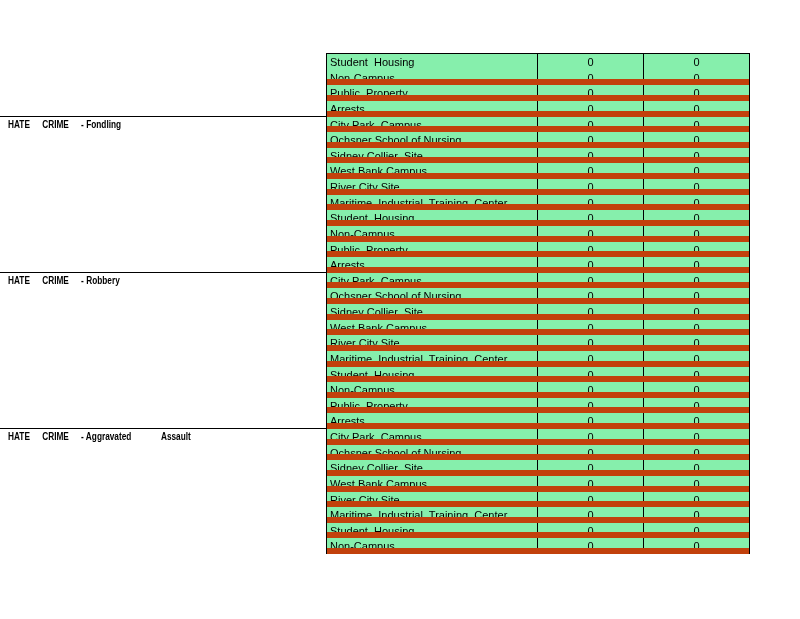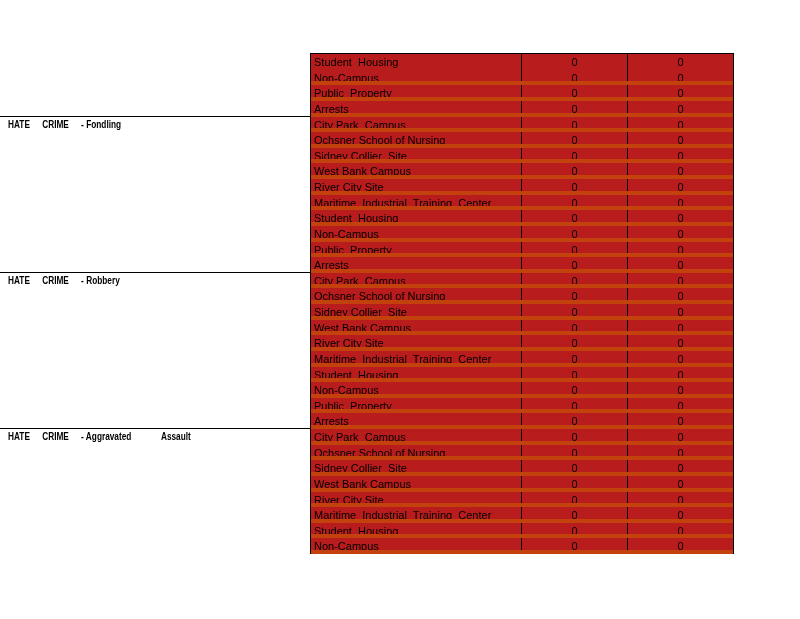--- a/index.html
+++ b/index.html
@@ -8,33 +8,33 @@
     width: 800px;
     height: 619px;
     background: #ffffff;
     overflow: hidden;
     font-family: "Liberation Sans", sans-serif;
     color: #000;
   }
   
   .report-table {
     position: absolute;
-    left: 310px;
+    left: 326px;
     top: 53px;
     width: 424px;
     border: 1px solid #000;
     border-bottom: none;
     box-sizing: border-box;
-    background: #b91c1c;
+    background: #86efac;
   }
   .trow {
     display: flex;
     height: 15.625px;
     box-sizing: border-box;
-    border-bottom: 4px solid #c2410c;
+    border-bottom: 6px solid #c2410c;
   }
   .trow.no-border-below { border-bottom: none; }
   .cell {
     box-sizing: border-box;
     font-size: 11px;
     line-height: 14.5px;
     white-space: pre;
     overflow: hidden;
   }
   .cell.loc {

